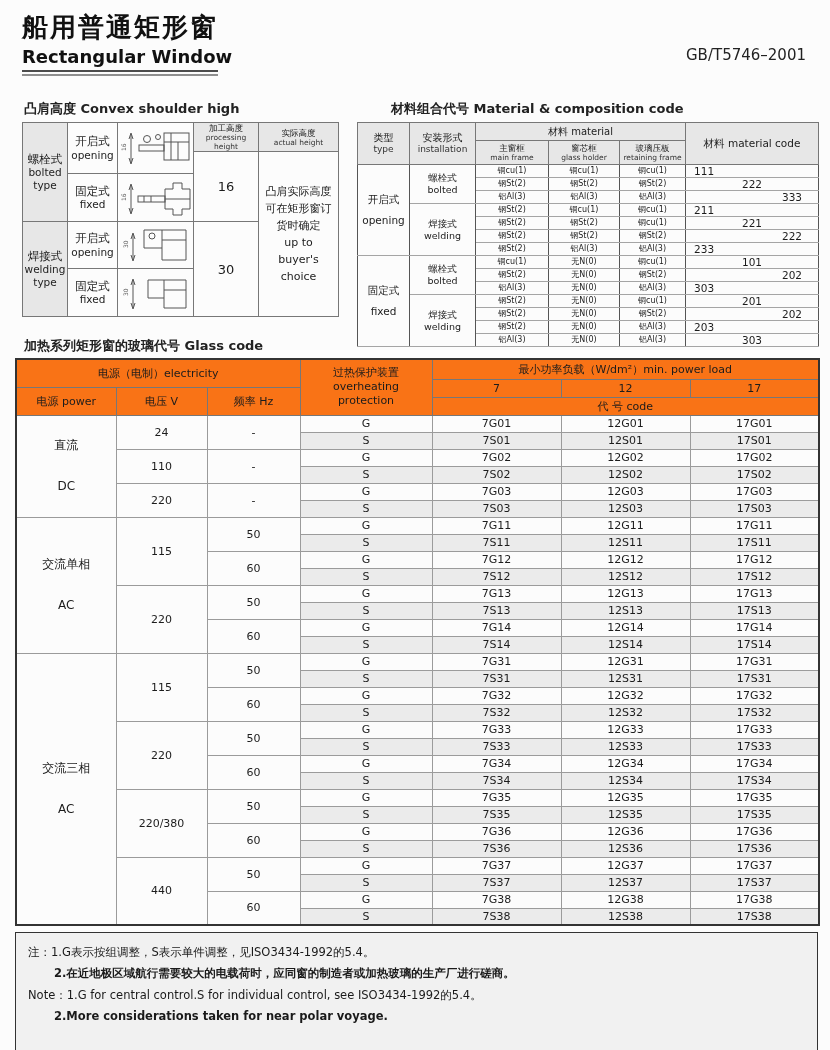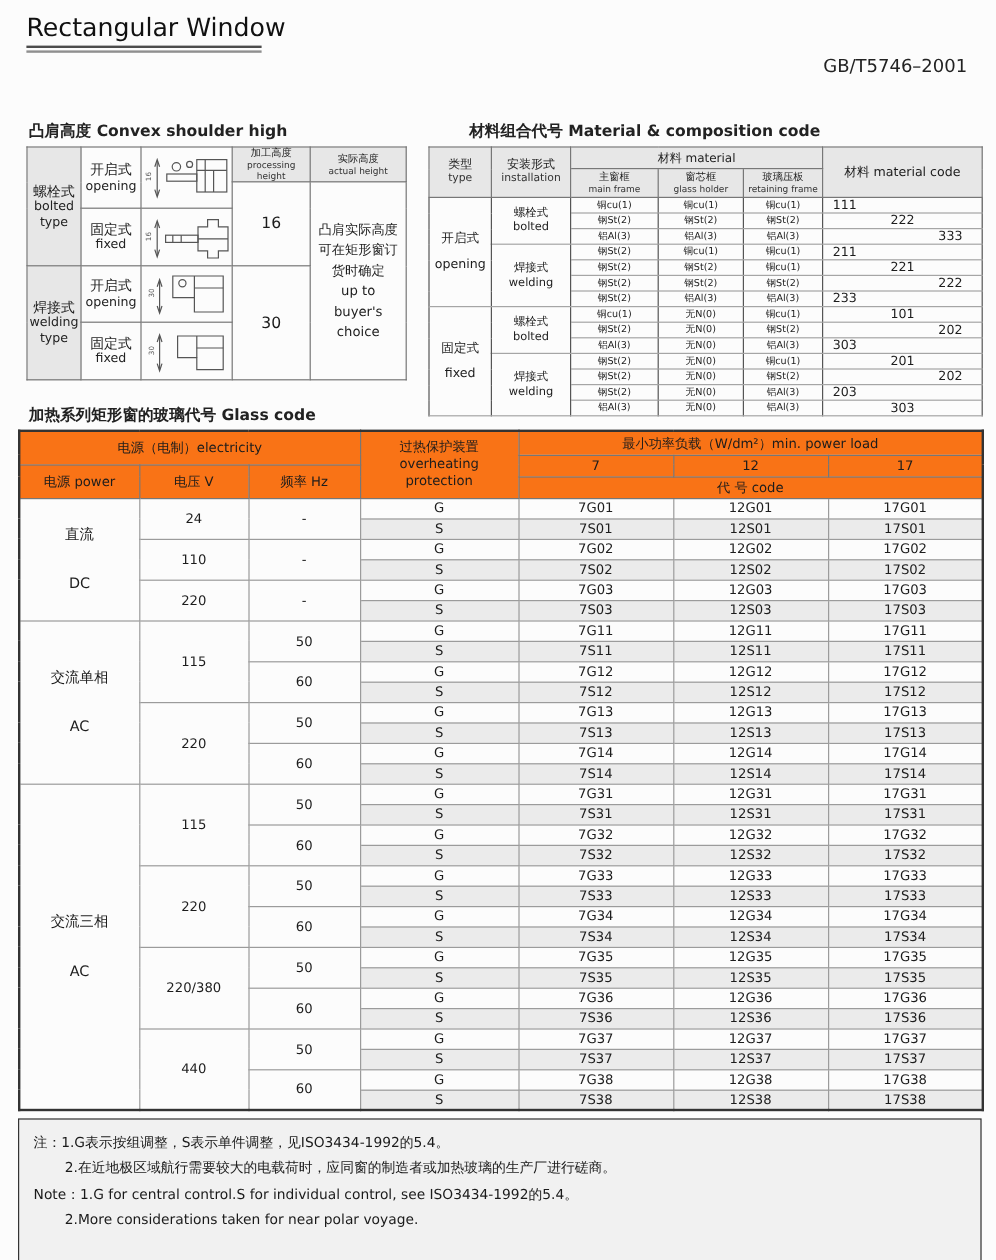--- a/index.html
+++ b/index.html
@@ -2,21 +2,21 @@
 <html><head>
 <meta charset="utf-8">
 <style>
   * { box-sizing: border-box; margin: 0; padding: 0; }
   body { background:#ffffff; font-family:"DejaVu Sans","Liberation Sans",sans-serif; color:#1c1c1c; }
   .page { position:relative; width:830px; height:1050px; background:#fcfcfc; overflow:hidden; }
 
   
   .title-block { position:absolute; left:22px; top:10px; }
   .title-zh { font-size:26px; font-weight:bold; letter-spacing:2px; color:#111; }
-  .title-en { font-size:21px; font-weight:normal; color:#111; margin-top:1px; }
+  .title-en { font-size:18px; font-weight:bold; color:#111; margin-top:1px; }
   .dbl-rule { width:196px; height:6px; margin-top:3px;
               border-top:2.5px solid #4c4c4c; border-bottom:2px solid #8f8f8f; }
   .std-code { position:absolute; left:686px; top:46px; font-size:15px; color:#222; }
 
   .sec-label { position:absolute; font-size:13px; font-weight:600; color:#222; }
 
   table { border-collapse:collapse; table-layout:fixed; }
   th, td { vertical-align:middle; text-align:center; padding:0; }
 
   
@@ -51,28 +51,29 @@
   .glass tbody tr.s td { background:#ebebeb; }
   .glass td.span-cell { background:#fcfcfc !important; }
   .glass tr.secline td { border-top:1.6px solid #444; }
   .pwr .two-line { gap:26px; font-size:12px; }
   .vcell { font-size:11px; }
 
   
   .notes { position:absolute; left:15px; top:932px; width:803px; height:120px;
            background:#f1f1f1; border:1.5px solid #333; padding:9px 12px;
            font-size:11.5px; line-height:1.85; color:#1a1a1a; }
-  .notes .ind { padding-left:26px; }
+  .notes .ind { padding-left:26px;font-weight:bold; }
 </style>
 </head>
 <body>
 
 <div class="page">
 
   <div class="title-block">
+    <div class="title-zh">船用普通矩形窗</div>
     <div class="title-en">Rectangular Window</div>
     <div class="dbl-rule"></div>
   </div>
   <div class="std-code">GB/T5746–2001</div>
 
   <div class="sec-label" style="left:24px; top:100px;">凸肩高度  Convex shoulder high</div>
   <table class="shoulder">
     <colgroup>
         <col style="width:45px">
         <col style="width:50px">

